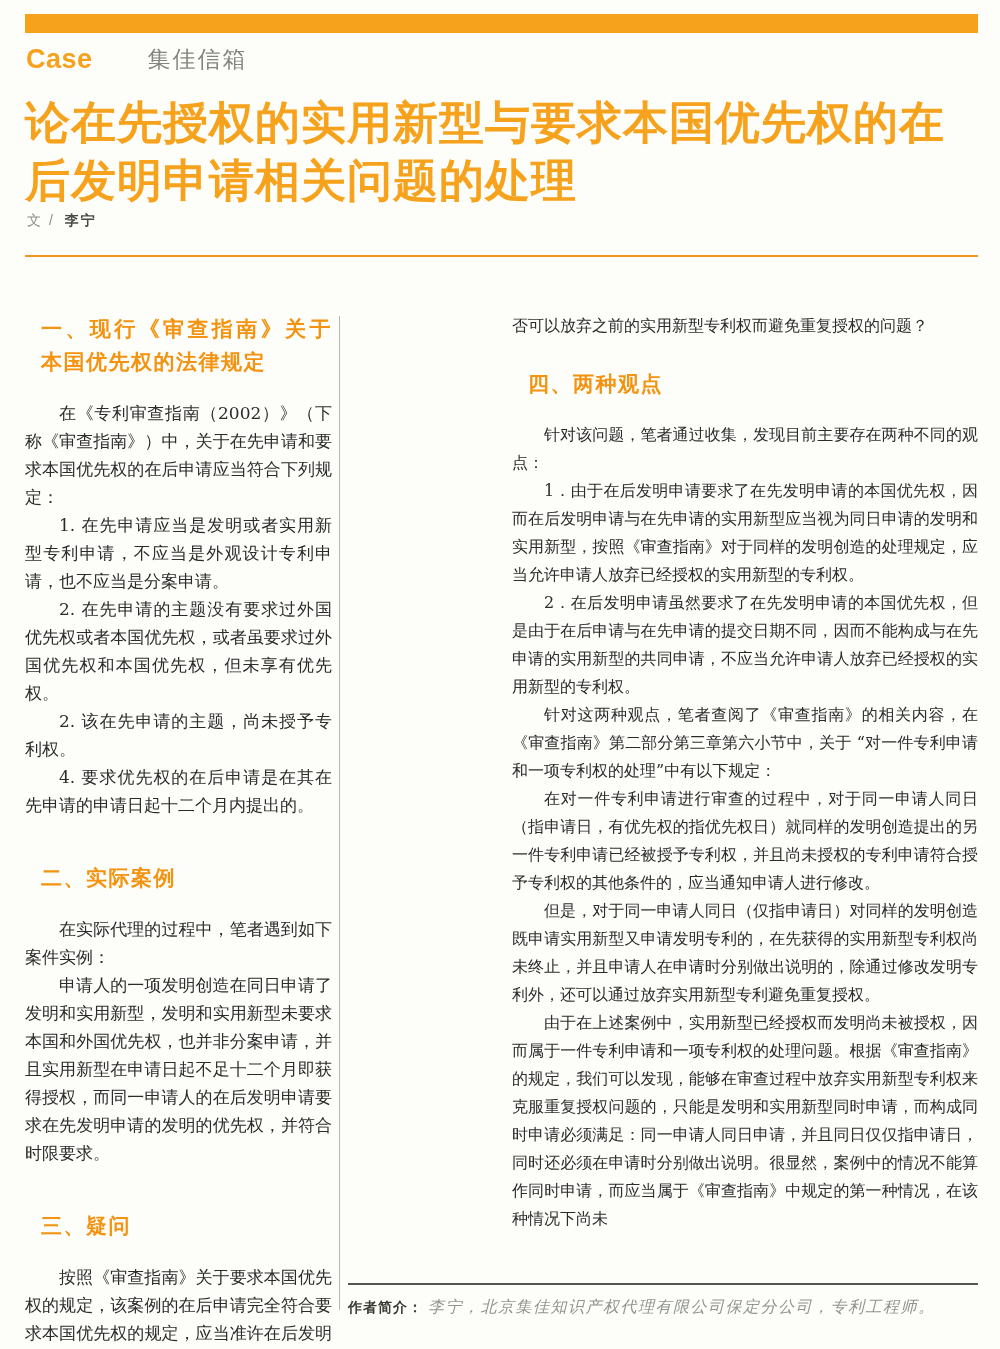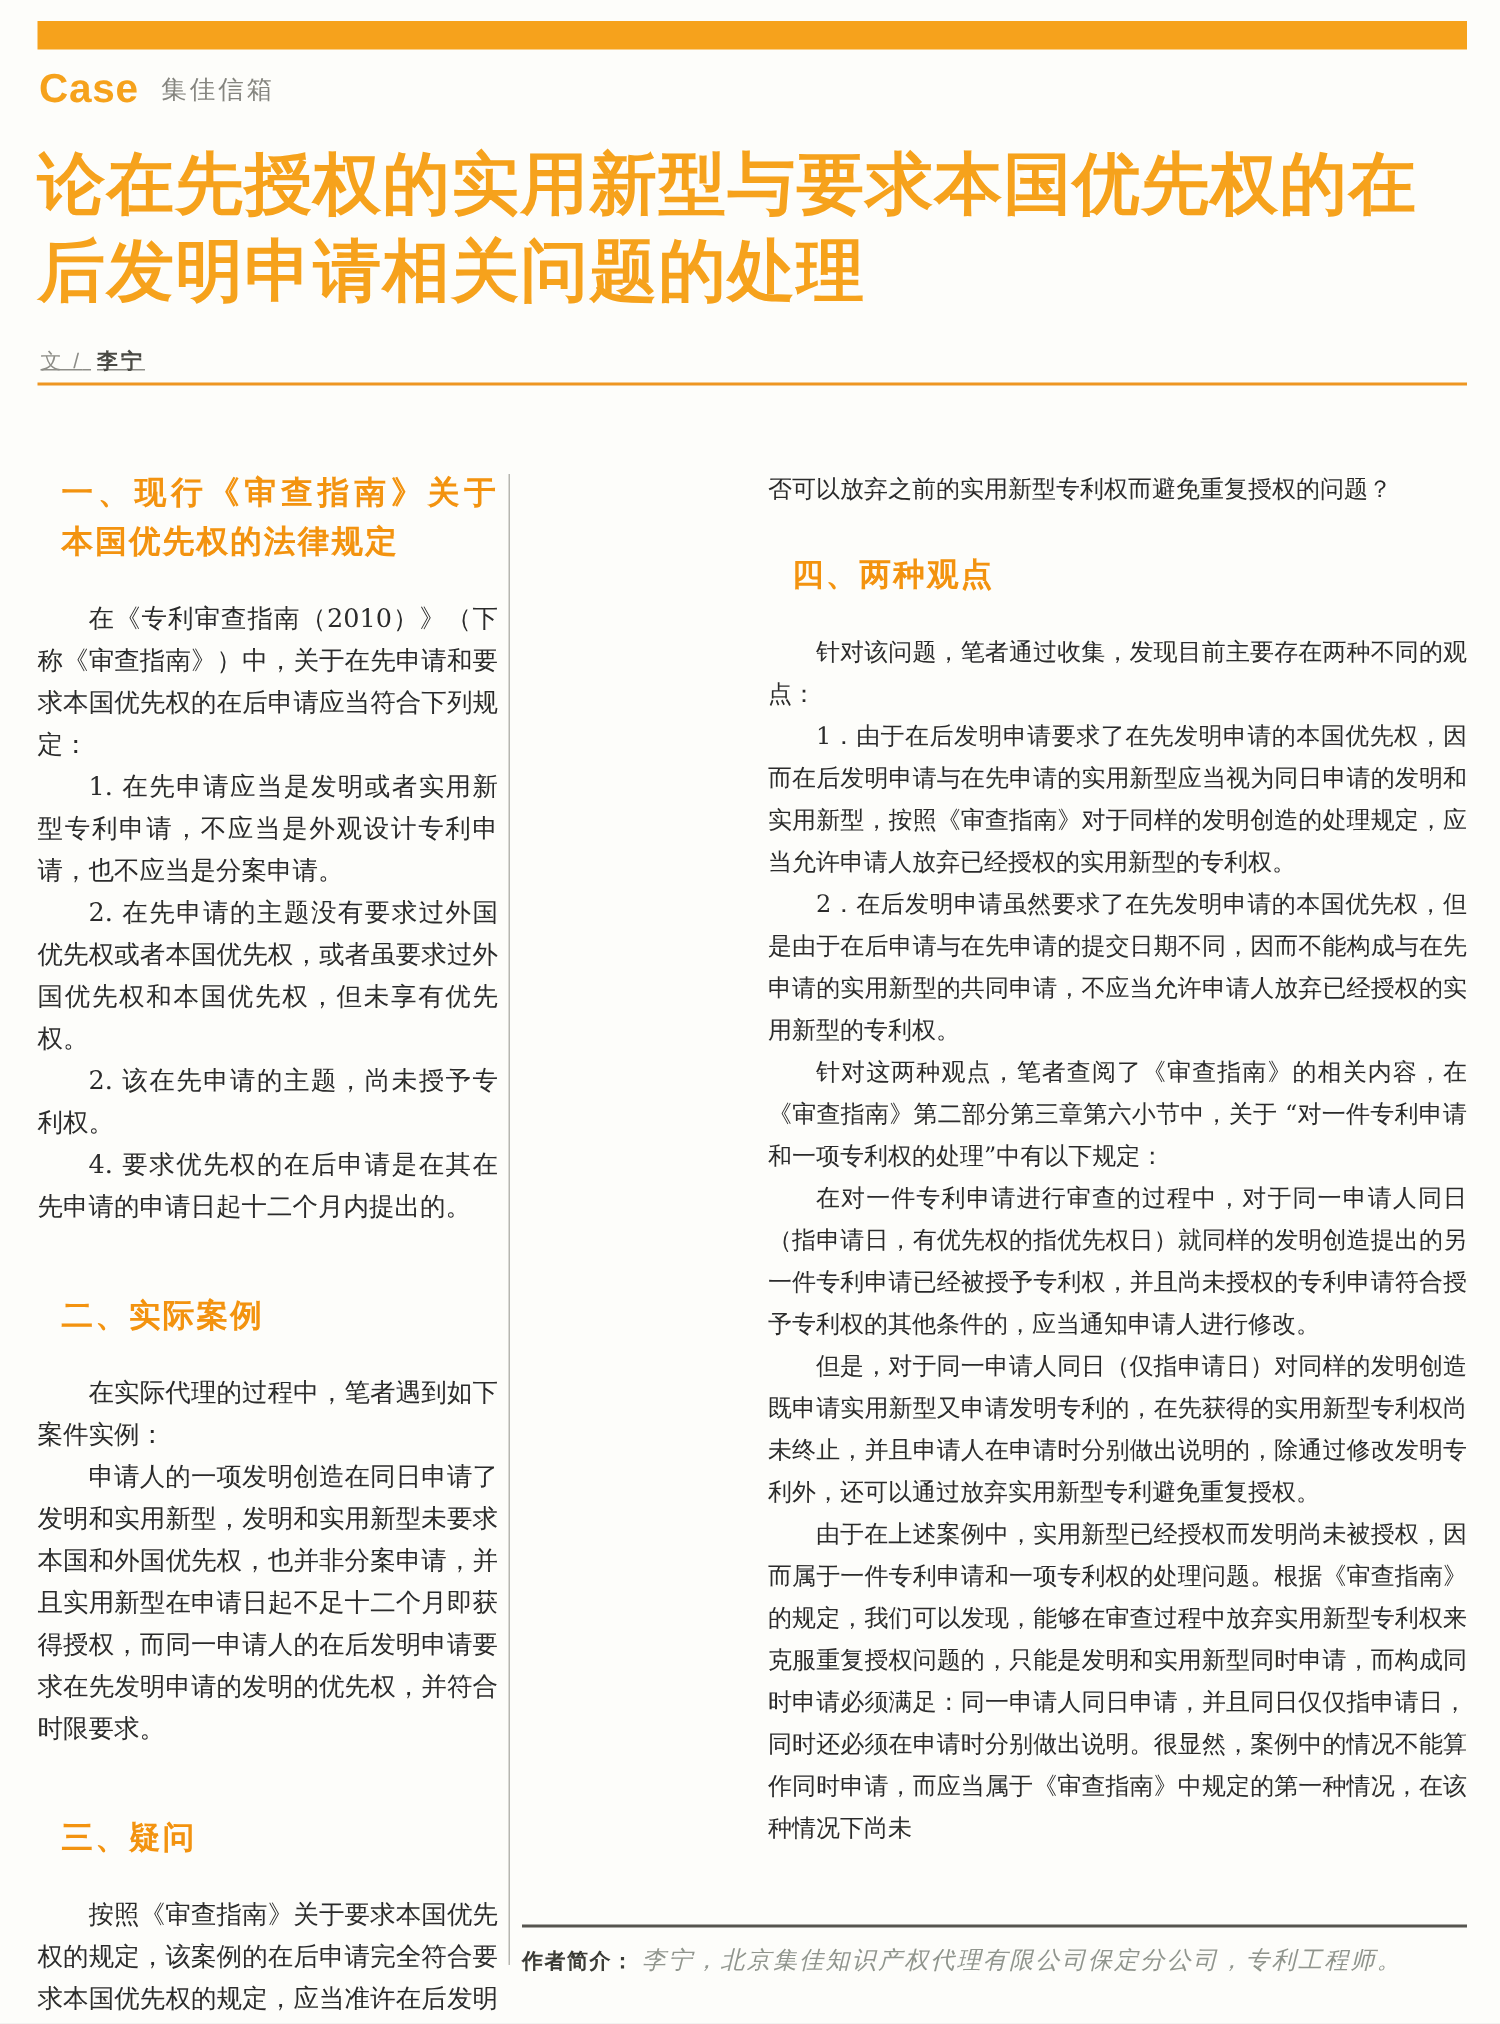--- a/index.html
+++ b/index.html
@@ -24,31 +24,31 @@
   }
   .kicker{
     position:absolute;left:26px;top:44px;
     display:flex;align-items:center;gap:15px;
   }
   .kicker-case{
     font-size:27px;font-weight:bold;color:var(--accent-orange,#f6a21c);
     letter-spacing:0.5px;
   }
   .kicker-label{
-    font-size:17px;color:#85857f;letter-spacing:2px;
+    font-size:23px;color:#85857f;letter-spacing:2px;margin-left:40px;
   }
   .title{
     position:absolute;left:25px;top:94px;width:955px;
     font-size:45px;line-height:58px;font-weight:bold;
     color:var(--accent-orange,#f6a21c);
     letter-spacing:1px;
   }
   .byline{
-    position:absolute;left:27px;top:232px;
-    font-size:14px;color:#8d8d87;letter-spacing:2px;text-decoration:underline;
+    position:absolute;left:27px;top:212px;
+    font-size:14px;color:#8d8d87;letter-spacing:2px;
   }
   .byline-author{
     color:#4a4a44;font-weight:bold;margin-left:4px;
   }
   .title-rule{
     position:absolute;left:25px;top:255px;width:953px;height:2px;
     background:#ee9621;
   }
   
   .col-divider{
@@ -112,21 +112,21 @@
   </div>
 
   <div class="title-rule"></div>
 
   <div class="col-divider"></div>
 
   <div class="col col-left">
 
     <section>
       <h2>一、现行《审查指南》关于本国优先权的法律规定</h2>
-      <p>在《专利审查指南（2010）》（下称《审查指南》）中，关于在先申请和要求本国优先权的在后申请应当符合下列规定：</p>
+      <p>在《专利审查指南（2002）》（下称《审查指南》）中，关于在先申请和要求本国优先权的在后申请应当符合下列规定：</p>
       <p>1. 在先申请应当是发明或者实用新型专利申请，不应当是外观设计专利申请，也不应当是分案申请。</p>
       <p>2. 在先申请的主题没有要求过外国优先权或者本国优先权，或者虽要求过外国优先权和本国优先权，但未享有优先权。</p>
       <p>2. 该在先申请的主题，尚未授予专利权。</p>
       <p>4. 要求优先权的在后申请是在其在先申请的申请日起十二个月内提出的。</p>
     </section>
 
     <section>
       <h2>二、实际案例</h2>
       <p>在实际代理的过程中，笔者遇到如下案件实例：</p>
       <p>申请人的一项发明创造在同日申请了发明和实用新型，发明和实用新型未要求本国和外国优先权，也并非分案申请，并且实用新型在申请日起不足十二个月即获得授权，而同一申请人的在后发明申请要求在先发明申请的发明的优先权，并符合时限要求。</p>

